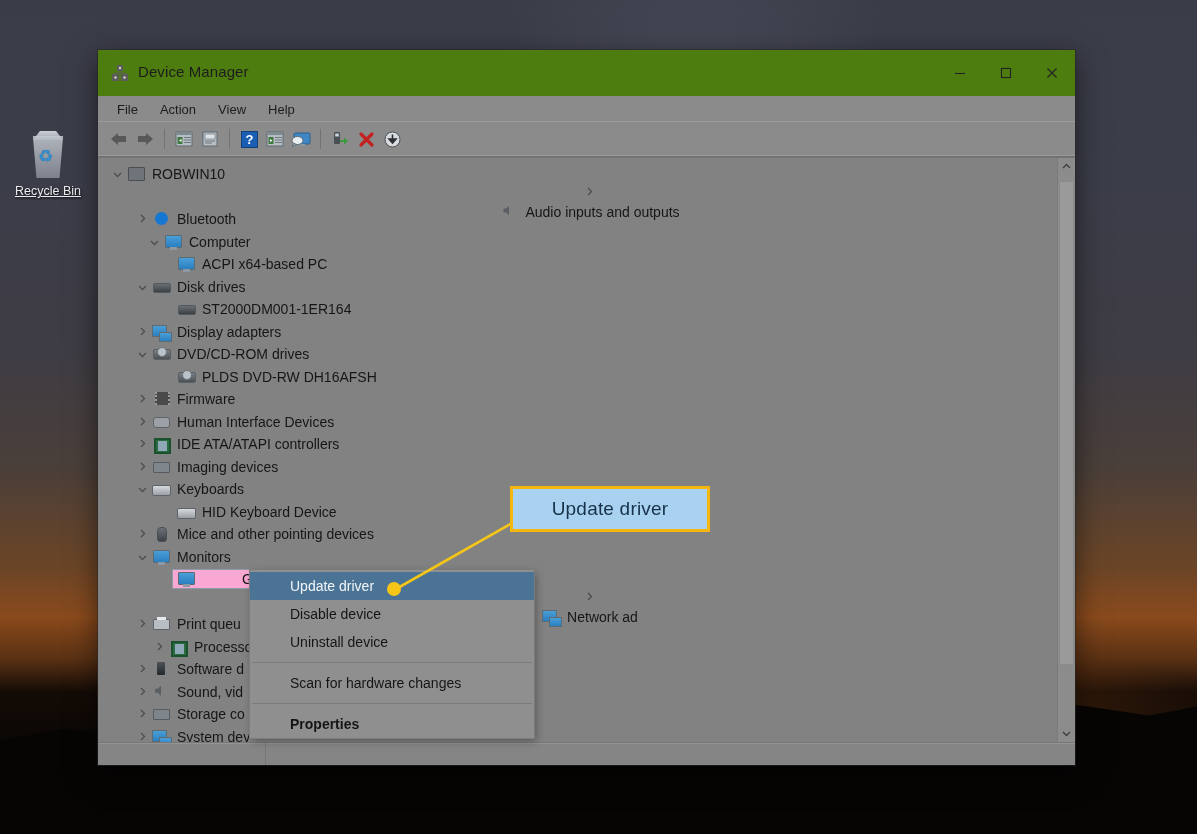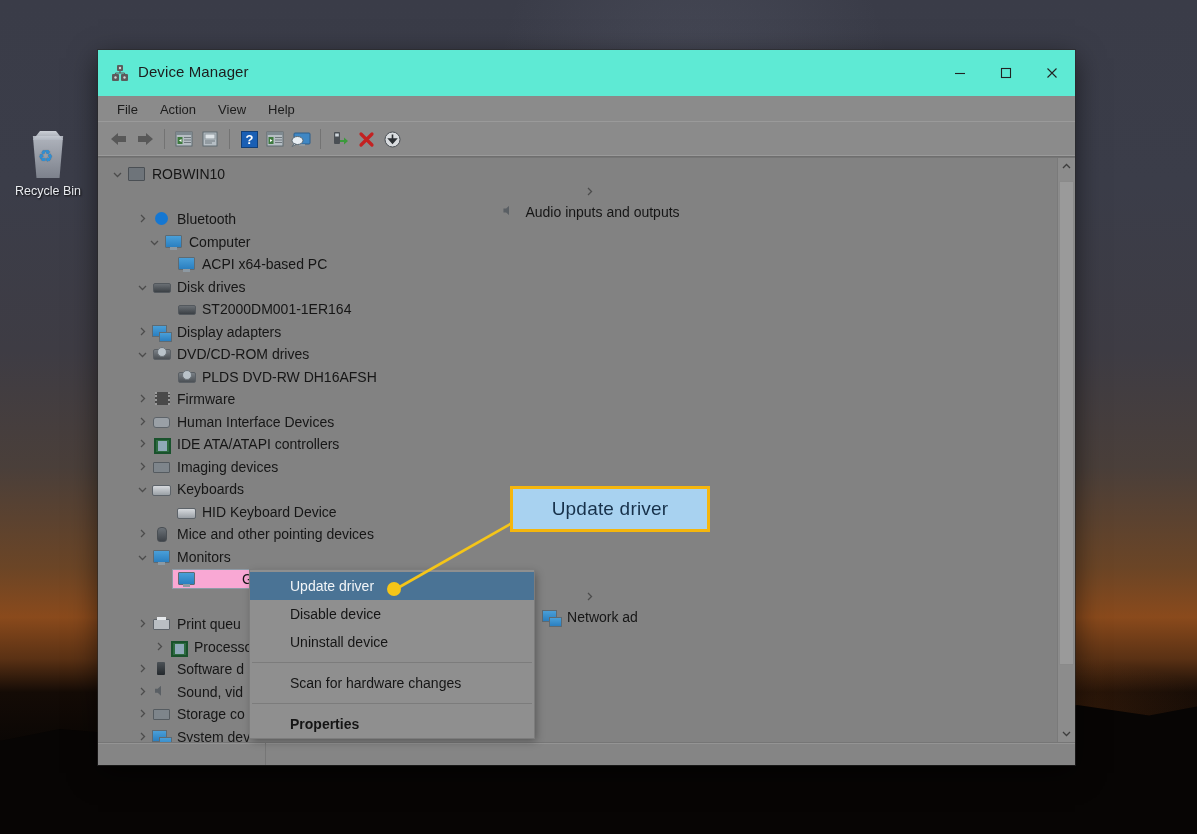--- a/index.html
+++ b/index.html
@@ -94,35 +94,36 @@
   }
   #recycle-bin .rb-sym {
     position: absolute; left: 13px; top: 20px;
     font-size: 17px; color: #2f8fd4; line-height: 1;
     text-shadow: 0 0 1px rgba(0,0,0,.4);
   }
   #recycle-bin .rb-label {
     font-size: 12.5px; color: #e9ebef;
     text-shadow: 1px 1px 2px rgba(0,0,0,.9);
     line-height: 15px;
+    text-decoration: underline;
   }
 
   
   #dm-window {
     position: absolute; left: 98px; top: 50px;
     width: 977px; height: 715px;
     background: #828282;
     box-shadow: 0 0 0 1px rgba(40,40,40,.55), 0 8px 26px rgba(0,0,0,.55);
     overflow: hidden;
   }
 
   
   #titlebar {
     height: 46px; position: relative;
-    background: #5eead4;
+    background: #4d7c0f;
     border-bottom: 1px solid #8a8a8a;
   }
   #titlebar .tb-icon {
     position: absolute; left: 13px; top: 14px;
     width: 18px; height: 18px;
   }
   #titlebar .tb-title {
     position: absolute; left: 40px; top: 13px;
     font-size: 15px; color: #1d1d1d;
     letter-spacing: .1px;

